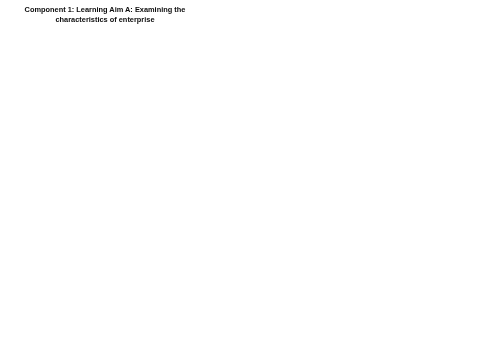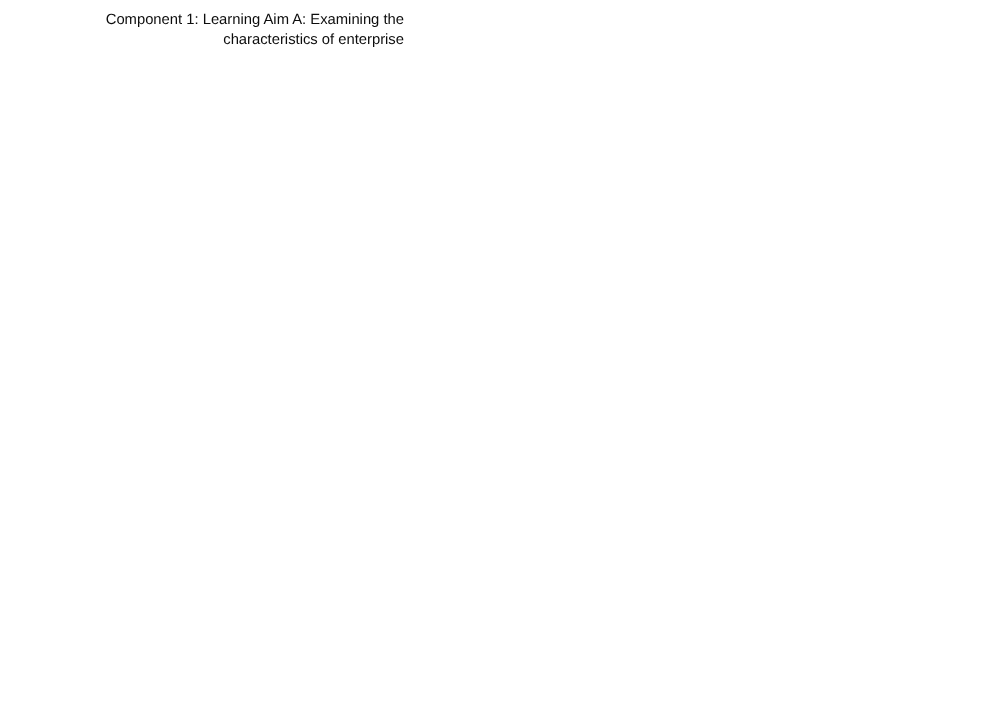--- a/index.html
+++ b/index.html
@@ -6,14 +6,14 @@
   html,body{margin:0;padding:0;}
   body{width:500px;height:353px;background:#ffffff;overflow:hidden;
        font-family:"Liberation Sans",sans-serif;-webkit-font-smoothing:antialiased;}
   #slide{position:relative;width:500px;height:353px;background:#fff;}
   .abs{position:absolute;}
 </style>
 </head>
 <body>
 
 <div id="slide">
-  <div class="abs" style="left:8px;top:5px;width:194px;text-align:right;font-size:7.4px;font-weight:normal;line-height:10.4px;color:#0d0d0d;letter-spacing:0px;">Component 1:  Learning Aim A: Examining the characteristics of enterprise</div>
+  <div class="abs" style="left:8px;top:5px;width:194px;text-align:center;font-size:7.4px;font-weight:bold;line-height:10.4px;color:#0d0d0d;letter-spacing:0px;">Component 1:  Learning Aim A: Examining the characteristics of enterprise</div>
 </div>
 
 </body></html>

